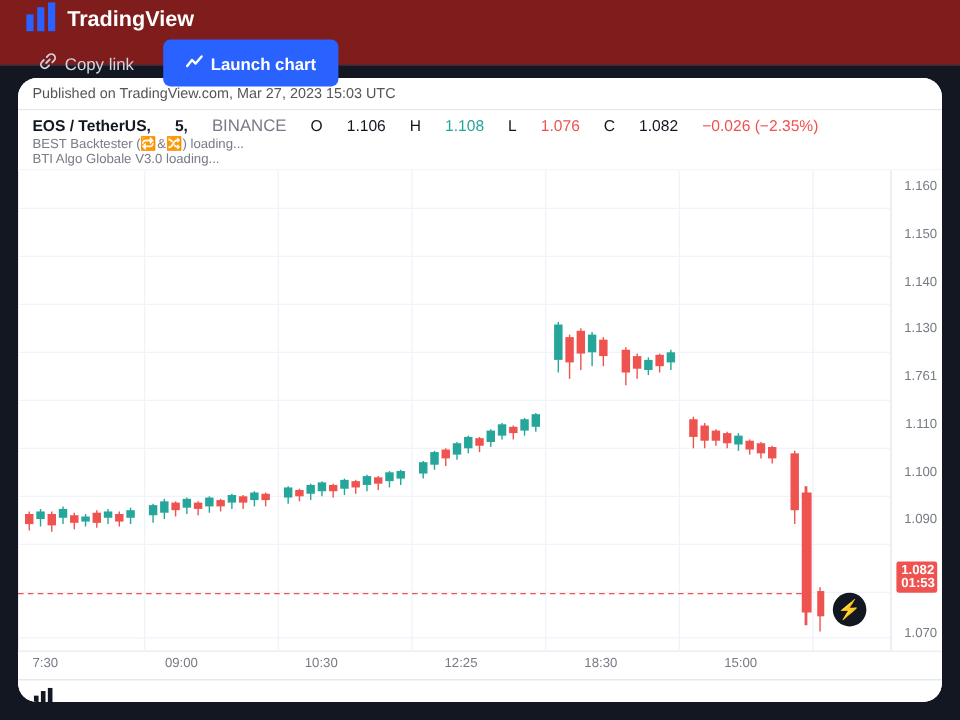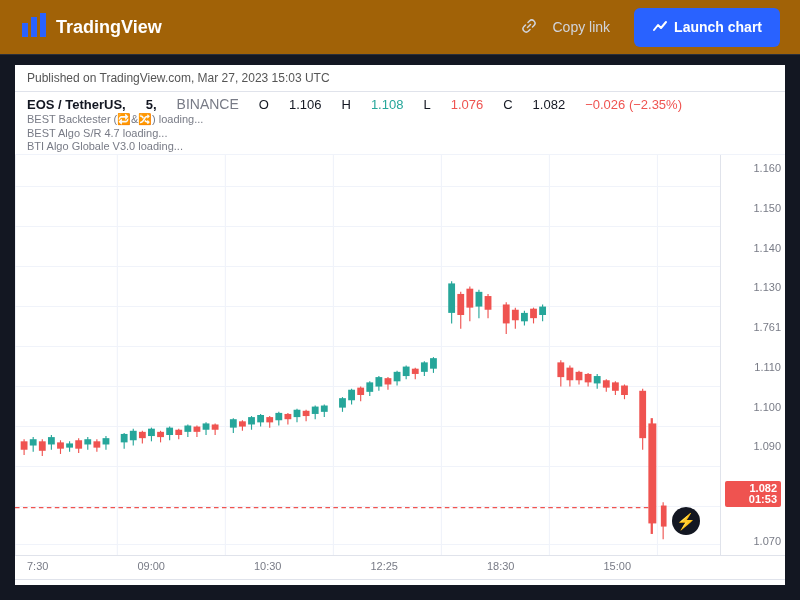--- a/index.html
+++ b/index.html
@@ -7,44 +7,45 @@
       width: 800px;
       height: 600px;
       background: #131722;
       font-family: -apple-system, BlinkMacSystemFont, 'Trebuchet MS', Arial, sans-serif;
       overflow: hidden;
     }
 
     
     .header {
       display: flex;
-      align-items: center;
+      align-items: flex-start;
       justify-content: space-between;
-      background: #a16207;
+      background: #7f1d1d;
       padding: 0 20px;
       height: 55px;
       border-bottom: 1px solid #2a2e39;
+      flex-direction: column;
     }
     .logo {
       display: flex;
       align-items: center;
       gap: 8px;
       color: #ffffff;
       font-size: 18px;
       font-weight: bold;
     }
     .header-actions {
       display: flex;
       align-items: center;
       gap: 12px;
     }
     .copy-link-btn {
       display: flex;
       align-items: center;
-      gap: 16px;
+      gap: 6px;
       color: #d1d4dc;
       background: transparent;
       border: none;
       cursor: pointer;
       font-size: 14px;
       padding: 8px 12px;
     }
     .launch-chart-btn {
       display: flex;
       align-items: center;
@@ -56,21 +57,21 @@
       cursor: pointer;
       font-size: 14px;
       font-weight: 600;
       padding: 10px 18px;
     }
 
     
     .chart-wrapper {
       background: #ffffff;
       margin: 10px 15px;
-      border-radius: 0;
+      border-radius: 16px;
       overflow: hidden;
       height: 520px;
     }
     .published-bar {
       background: #ffffff;
       padding: 6px 12px;
       font-size: 12px;
       color: #555;
       border-bottom: 1px solid #e0e3eb;
     }
@@ -104,21 +105,21 @@
       background: #ffffff;
       height: 400px;
       position: relative;
     }
     .chart-main {
       flex: 1;
       position: relative;
       overflow: hidden;
     }
     .price-axis {
-      width: 65px;
+      width: 43px;
       background: #ffffff;
       border-left: 1px solid #e0e3eb;
       display: flex;
       flex-direction: column;
       justify-content: space-between;
       padding: 8px 4px;
       font-size: 11px;
       color: #787b86;
       text-align: right;
     }
@@ -236,21 +237,20 @@
         <span class="ohlc-value">1.106</span>
       <span>H</span>
         <span class="change-pos">1.108</span>
       <span>L</span>
         <span class="change-neg">1.076</span>
       <span>C</span>
         <span class="ohlc-value">1.082</span>
       <span class="change-neg">−0.026 (−2.35%)</span>
     </div>
     <div class="indicator-line">BEST Backtester (🔁&amp;🔀) loading...</div>
-    <div class="indicator-line">BEST Algo S/R 4.7 loading...</div>
     <div class="indicator-line">BTI Algo Globale V3.0 loading...</div>
   </div>
 
   <div class="chart-area">
     <div class="chart-main">
       
       <svg class="chart-svg" viewBox="0 0 620 380" preserveAspectRatio="none">
 
         <line x1="0" y1="30" x2="620" y2="30" stroke="#f0f3fa" stroke-width="1"></line>
         <line x1="0" y1="68" x2="620" y2="68" stroke="#f0f3fa" stroke-width="1"></line>

